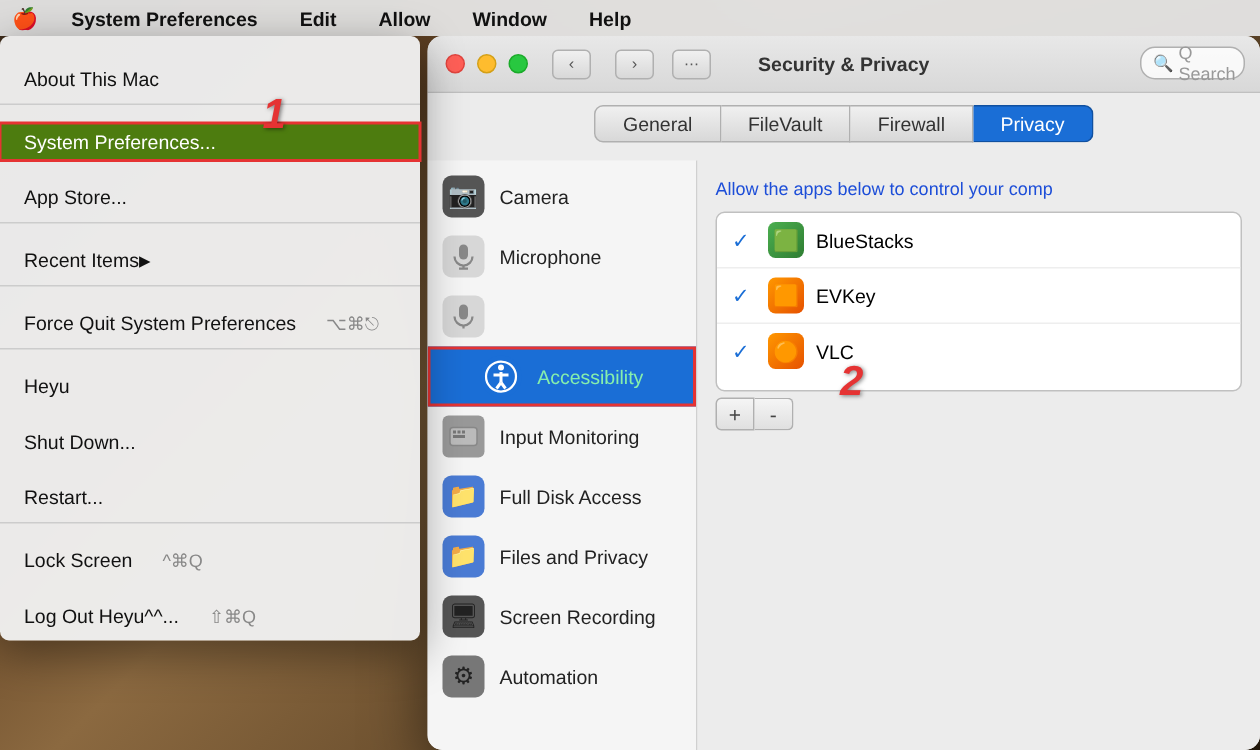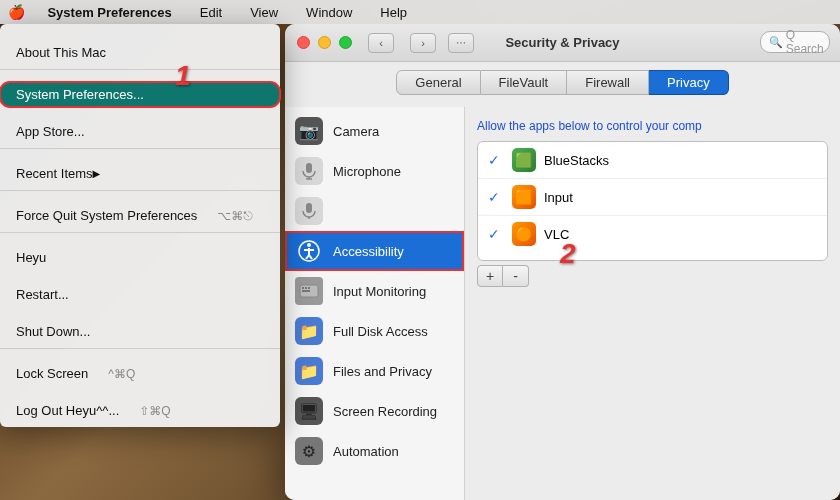--- a/index.html
+++ b/index.html
@@ -38,21 +38,21 @@
 
     #apple-logo {
       font-size: 14px;
       color: #333;
       cursor: pointer;
     }
 
     .menu-item {
       color: #111;
       font-size: 13px;
-      font-weight: 400;
+      font-weight: 700;
       padding: 0 6px;
       cursor: pointer;
       white-space: nowrap;
     }
 
     .menu-item.bold {
       font-weight: 700;
     }
 
     
@@ -74,23 +74,22 @@
       color: #111;
       cursor: pointer;
       display: flex;
       align-items: center;
       justify-content: flex-start;
       white-space: nowrap;
       margin-top: 12px;
     }
 
     .dropdown-item.highlighted {
-      background: #0f766e;
+      background: #4d7c0f;
       color: white;
-      border-radius: 10px;
     }
 
     .dropdown-divider {
       height: 1px;
       background: #ccc;
       margin: 4px 0;
     }
 
     .dropdown-shortcut {
       color: #888;
@@ -257,21 +256,22 @@
       align-items: center;
       padding: 6px 10px;
       cursor: pointer;
       gap: 10px;
       font-size: 13px;
       color: #222;
     }
 
     .sidebar-item.active {
       background: #1a6ed6;
-      color: #ffffff;
+      color: #86efac;
+      justify-content: center;
     }
 
     .sidebar-icon {
       width: 28px;
       height: 28px;
       border-radius: 6px;
       display: flex;
       align-items: center;
       justify-content: center;
       font-size: 16px;
@@ -362,21 +362,21 @@
   </style>
 </head>
 <body>
 
 <div id="desktop">
 
   <div id="menubar">
     <span id="apple-logo">🍎</span>
     <span class="menu-item bold">System Preferences</span>
     <span class="menu-item">Edit</span>
-    <span class="menu-item">View</span>
+    <span class="menu-item">Allow</span>
     <span class="menu-item">Window</span>
     <span class="menu-item">Help</span>
   </div>
 
   <div id="dropdown-menu">
     <div class="dropdown-item">
       <span>About This Mac</span>
     </div>
     <div class="dropdown-divider"></div>
     <div class="dropdown-item highlighted red-border">
@@ -393,24 +393,24 @@
     <div class="dropdown-divider"></div>
     <div class="dropdown-item">
       <span>Force Quit System Preferences</span>
       <span class="dropdown-shortcut">⌥⌘⎋</span>
     </div>
     <div class="dropdown-divider"></div>
     <div class="dropdown-item">
       <span>Heyu</span>
     </div>
     <div class="dropdown-item">
+      <span>Shut Down...</span>
+    </div>
+    <div class="dropdown-item">
       <span>Restart...</span>
-    </div>
-    <div class="dropdown-item">
-      <span>Shut Down...</span>
     </div>
     <div class="dropdown-divider"></div>
     <div class="dropdown-item">
       <span>Lock Screen</span>
       <span class="dropdown-shortcut">^⌘Q</span>
     </div>
     <div class="dropdown-item">
       <span>Log Out Heyu^^...</span>
       <span class="dropdown-shortcut">⇧⌘Q</span>
     </div>
@@ -526,21 +526,21 @@
 
           <div class="app-row">
             <span class="app-check">✓</span>
             <div class="app-icon-circle" style="background:linear-gradient(135deg,#4caf50,#2e7d32);">🟩</div>
             <span>BlueStacks</span>
           </div>
 
           <div class="app-row">
             <span class="app-check">✓</span>
             <div class="app-icon-circle" style="background:linear-gradient(135deg,#ff9800,#e65100);">🟧</div>
-            <span>Input</span>
+            <span>EVKey</span>
           </div>
 
           <div class="app-row">
             <span class="app-check">✓</span>
             <div class="app-icon-circle" style="background:linear-gradient(135deg,#ff9800,#e65100);">🟠</div>
             <span>VLC</span>
           </div>
         </div>
         <div id="list-controls">
           <div class="ctrl-btn">+</div>

